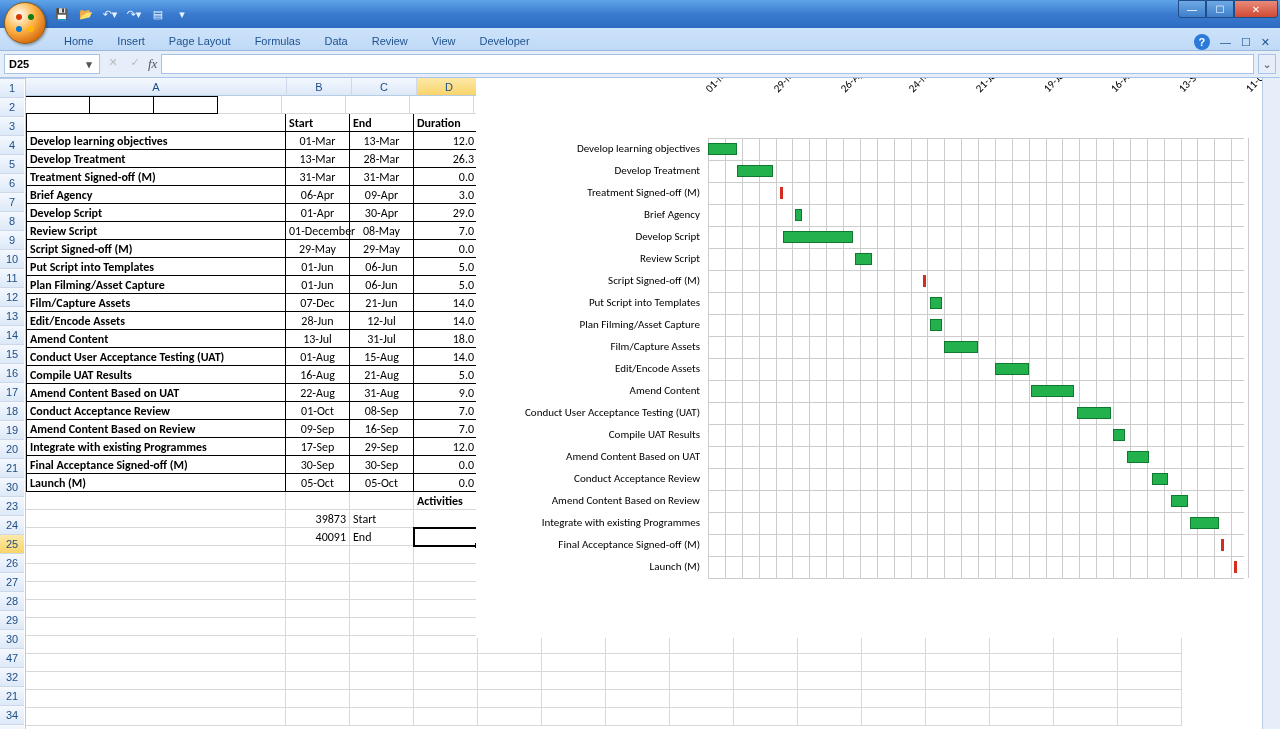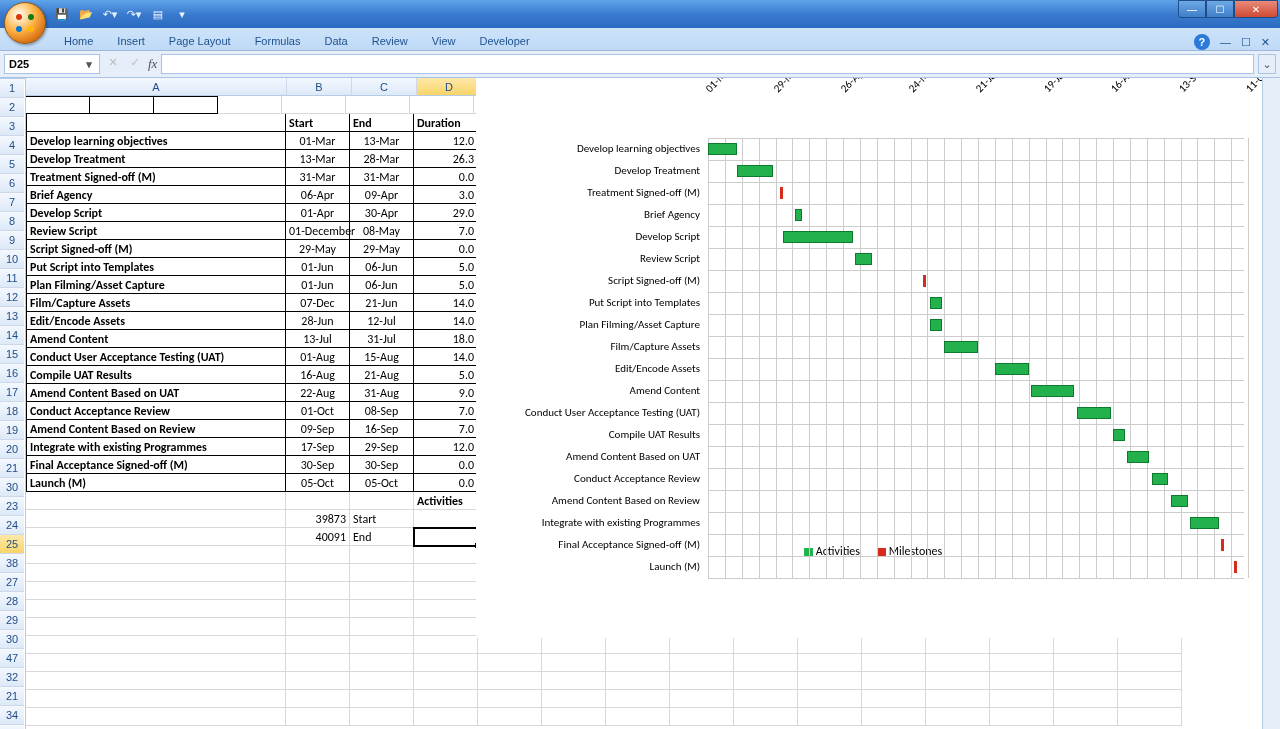--- a/index.html
+++ b/index.html
@@ -145,21 +145,21 @@
       <div class="rh">16</div>
       <div class="rh">17</div>
       <div class="rh">18</div>
       <div class="rh">19</div>
       <div class="rh">20</div>
       <div class="rh">21</div>
       <div class="rh">30</div>
       <div class="rh">23</div>
       <div class="rh">24</div>
       <div class="rh sel">25</div>
-      <div class="rh">38</div>
+      <div class="rh">26</div>
       <div class="rh">27</div>
       <div class="rh">28</div>
       <div class="rh">29</div>
       <div class="rh">30</div>
       <div class="rh">47</div>
       <div class="rh">32</div>
       <div class="rh">21</div>
       <div class="rh">34</div>
       <div class="rh">35</div>
     </div>
@@ -883,20 +883,16 @@
             <div class="grid-h" style="top: 374px;"></div>
             <div class="bar" style="left: 482.143px; width: 28.9286px; top: 379px;"></div>
             <div class="grid-h" style="top: 396px;"></div>
             <div class="milestone" style="left: 513.482px; top: 401px;"></div>
             <div class="grid-h" style="top: 418px;"></div>
             <div class="milestone" style="left: 525.536px; top: 423px;"></div>
             <div class="grid-h" style="top: 440px;"></div>
             <div class="grid-v" style="left: 540px;"></div>
           </div>
       </div>
-      <div class="legend">
-        <span class="legend-box lg-act"></span><span>Activities</span>
-        <span class="legend-box lg-mil"></span><span>Milestones</span>
-      </div>
     </div>
   </div>
   <div class="scroll-v"></div>
 </div>
 
 </body></html>

